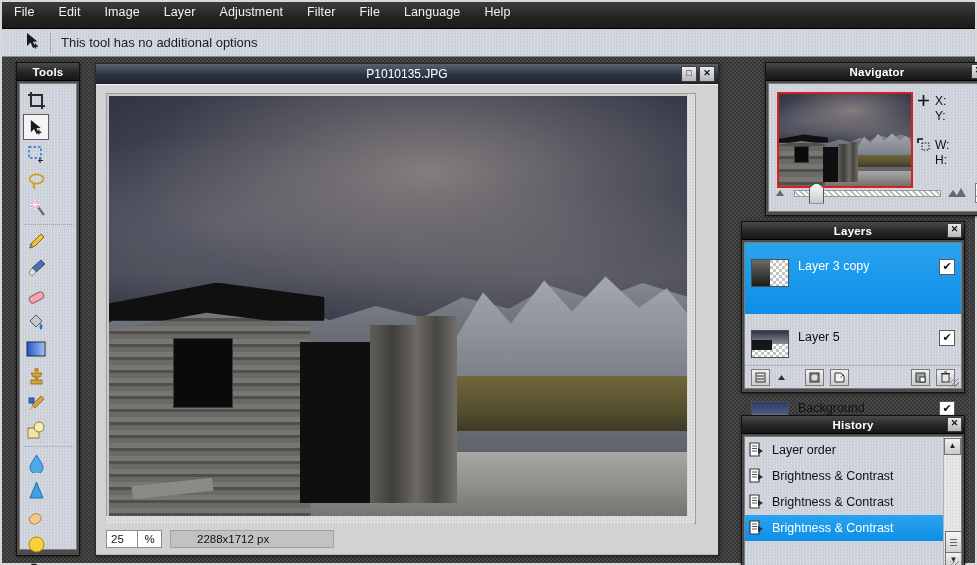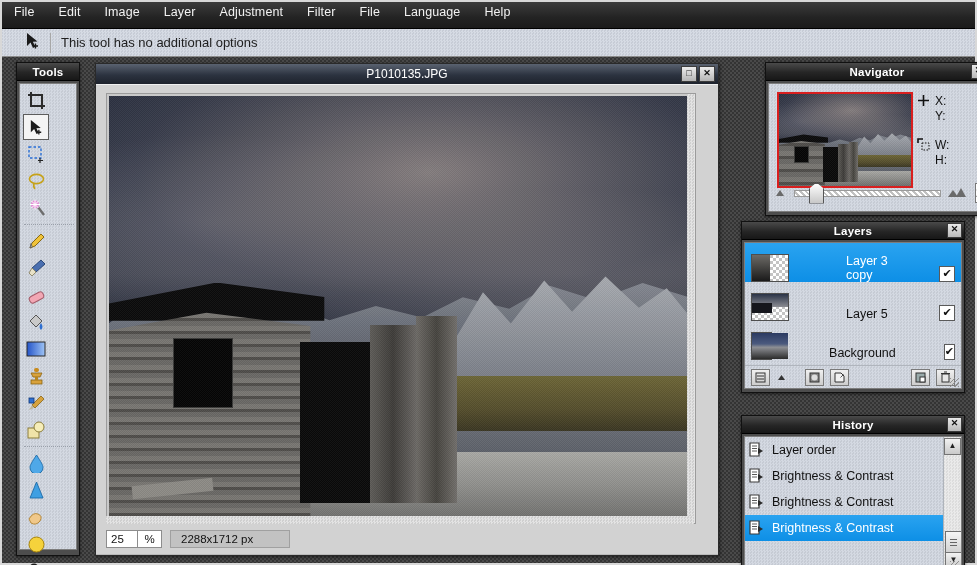--- a/index.html
+++ b/index.html
@@ -87,22 +87,22 @@
   .vscroll{position:absolute;right:0;top:0;width:8px;height:429px;
     background:repeating-conic-gradient(#e3e3e3 0% 25%,#cfcfcf 0% 50%) 0 0/3px 3px;}
   .hscroll{position:absolute;left:10px;bottom:30px;width:588px;height:8px;
     background:repeating-conic-gradient(#e3e3e3 0% 25%,#cfcfcf 0% 50%) 0 0/3px 3px;}
   .statusbar{position:absolute;left:10px;bottom:6px;height:18px;display:flex;
     align-items:stretch;font-size:11.5px;color:#111;}
   .sb-zoom{width:32px;background:#fff;border:1px solid #8d8d8d;
     display:flex;align-items:center;padding-left:4px;box-sizing:border-box;}
   .sb-pct{width:24px;background:#fff;border:1px solid #8d8d8d;border-left:none;
     display:flex;align-items:center;justify-content:center;box-sizing:border-box;}
-  .sb-dim{width:120px;margin-left:8px;background:#c2c2c2;border:1px solid #a0a0a0;
-    display:flex;align-items:center;padding-left:10px;box-sizing:border-box;}
+  .sb-dim{width:164px;margin-left:8px;background:#c2c2c2;border:1px solid #a0a0a0;
+    display:flex;align-items:center;padding-left:26px;box-sizing:border-box;}
 
   
   .sky{position:absolute;inset:0;background:
      radial-gradient(120% 70% at 55% 18%, rgba(150,140,138,.85) 0%, rgba(92,92,104,.4) 42%, rgba(0,0,0,0) 72%),
      radial-gradient(60% 30% at 18% 30%, rgba(120,120,132,.55) 0%, rgba(0,0,0,0) 70%),
      radial-gradient(70% 28% at 80% 42%, rgba(128,124,126,.5) 0%, rgba(0,0,0,0) 72%),
      linear-gradient(#1b2233 0%, #242b3c 22%, #3b3f4c 42%, #232836 58%, #141824 70%);
   }
   .ridge{position:absolute;left:0;top:40%;width:100%;height:34%;
      background:linear-gradient(#8e9199,#6d727c 40%,#4a4e58);
@@ -156,21 +156,21 @@
   .mtn-s{font-size:10px;color:#555;}
   .mtn-l{font-size:13px;color:#555;}
   .nav-zoominput{width:38px;height:18px;background:#fff;border:1px solid #777;
      font-size:12px;display:flex;align-items:center;justify-content:center;
      margin-left:8px;}
   .nav-pct{font-size:12px;margin-left:6px;}
 
   
   #layers{left:739px;top:219px;width:222px;height:170px;}
   #layers .panel-body{height:145px;position:relative;padding:0;}
-  .lrow{display:flex;align-items:flex-end;height:39px;padding:0 6px;cursor:default;gap:48px;}
+  .lrow{display:flex;align-items:flex-start;height:39px;padding:16px 6px;cursor:default;}
   .lrow.sel{background:linear-gradient(#2aa3f0,#0d8fe6);}
   .lrow.sel .lname{color:#fff;}
   .lthumb{width:36px;height:26px;border:1px solid #4e4e4e;overflow:hidden;
      background:repeating-conic-gradient(#fff 0% 25%,#c3c3c3 0% 50%) 0 0/6px 6px;}
   .lname{flex:1;margin-left:9px;font-size:12.5px;color:#111;}
   .lchk{width:14px;height:14px;background:#fff;border:1px solid #5a5a5a;
      font-size:11px;line-height:12px;text-align:center;color:#111;}
   .ltools{position:absolute;left:0;right:0;bottom:0;height:22px;
      display:flex;align-items:center;padding:0 6px;border-top:1px solid #b0b5bd;}
   .ltbtn{width:17px;height:15px;margin-right:6px;display:flex;

